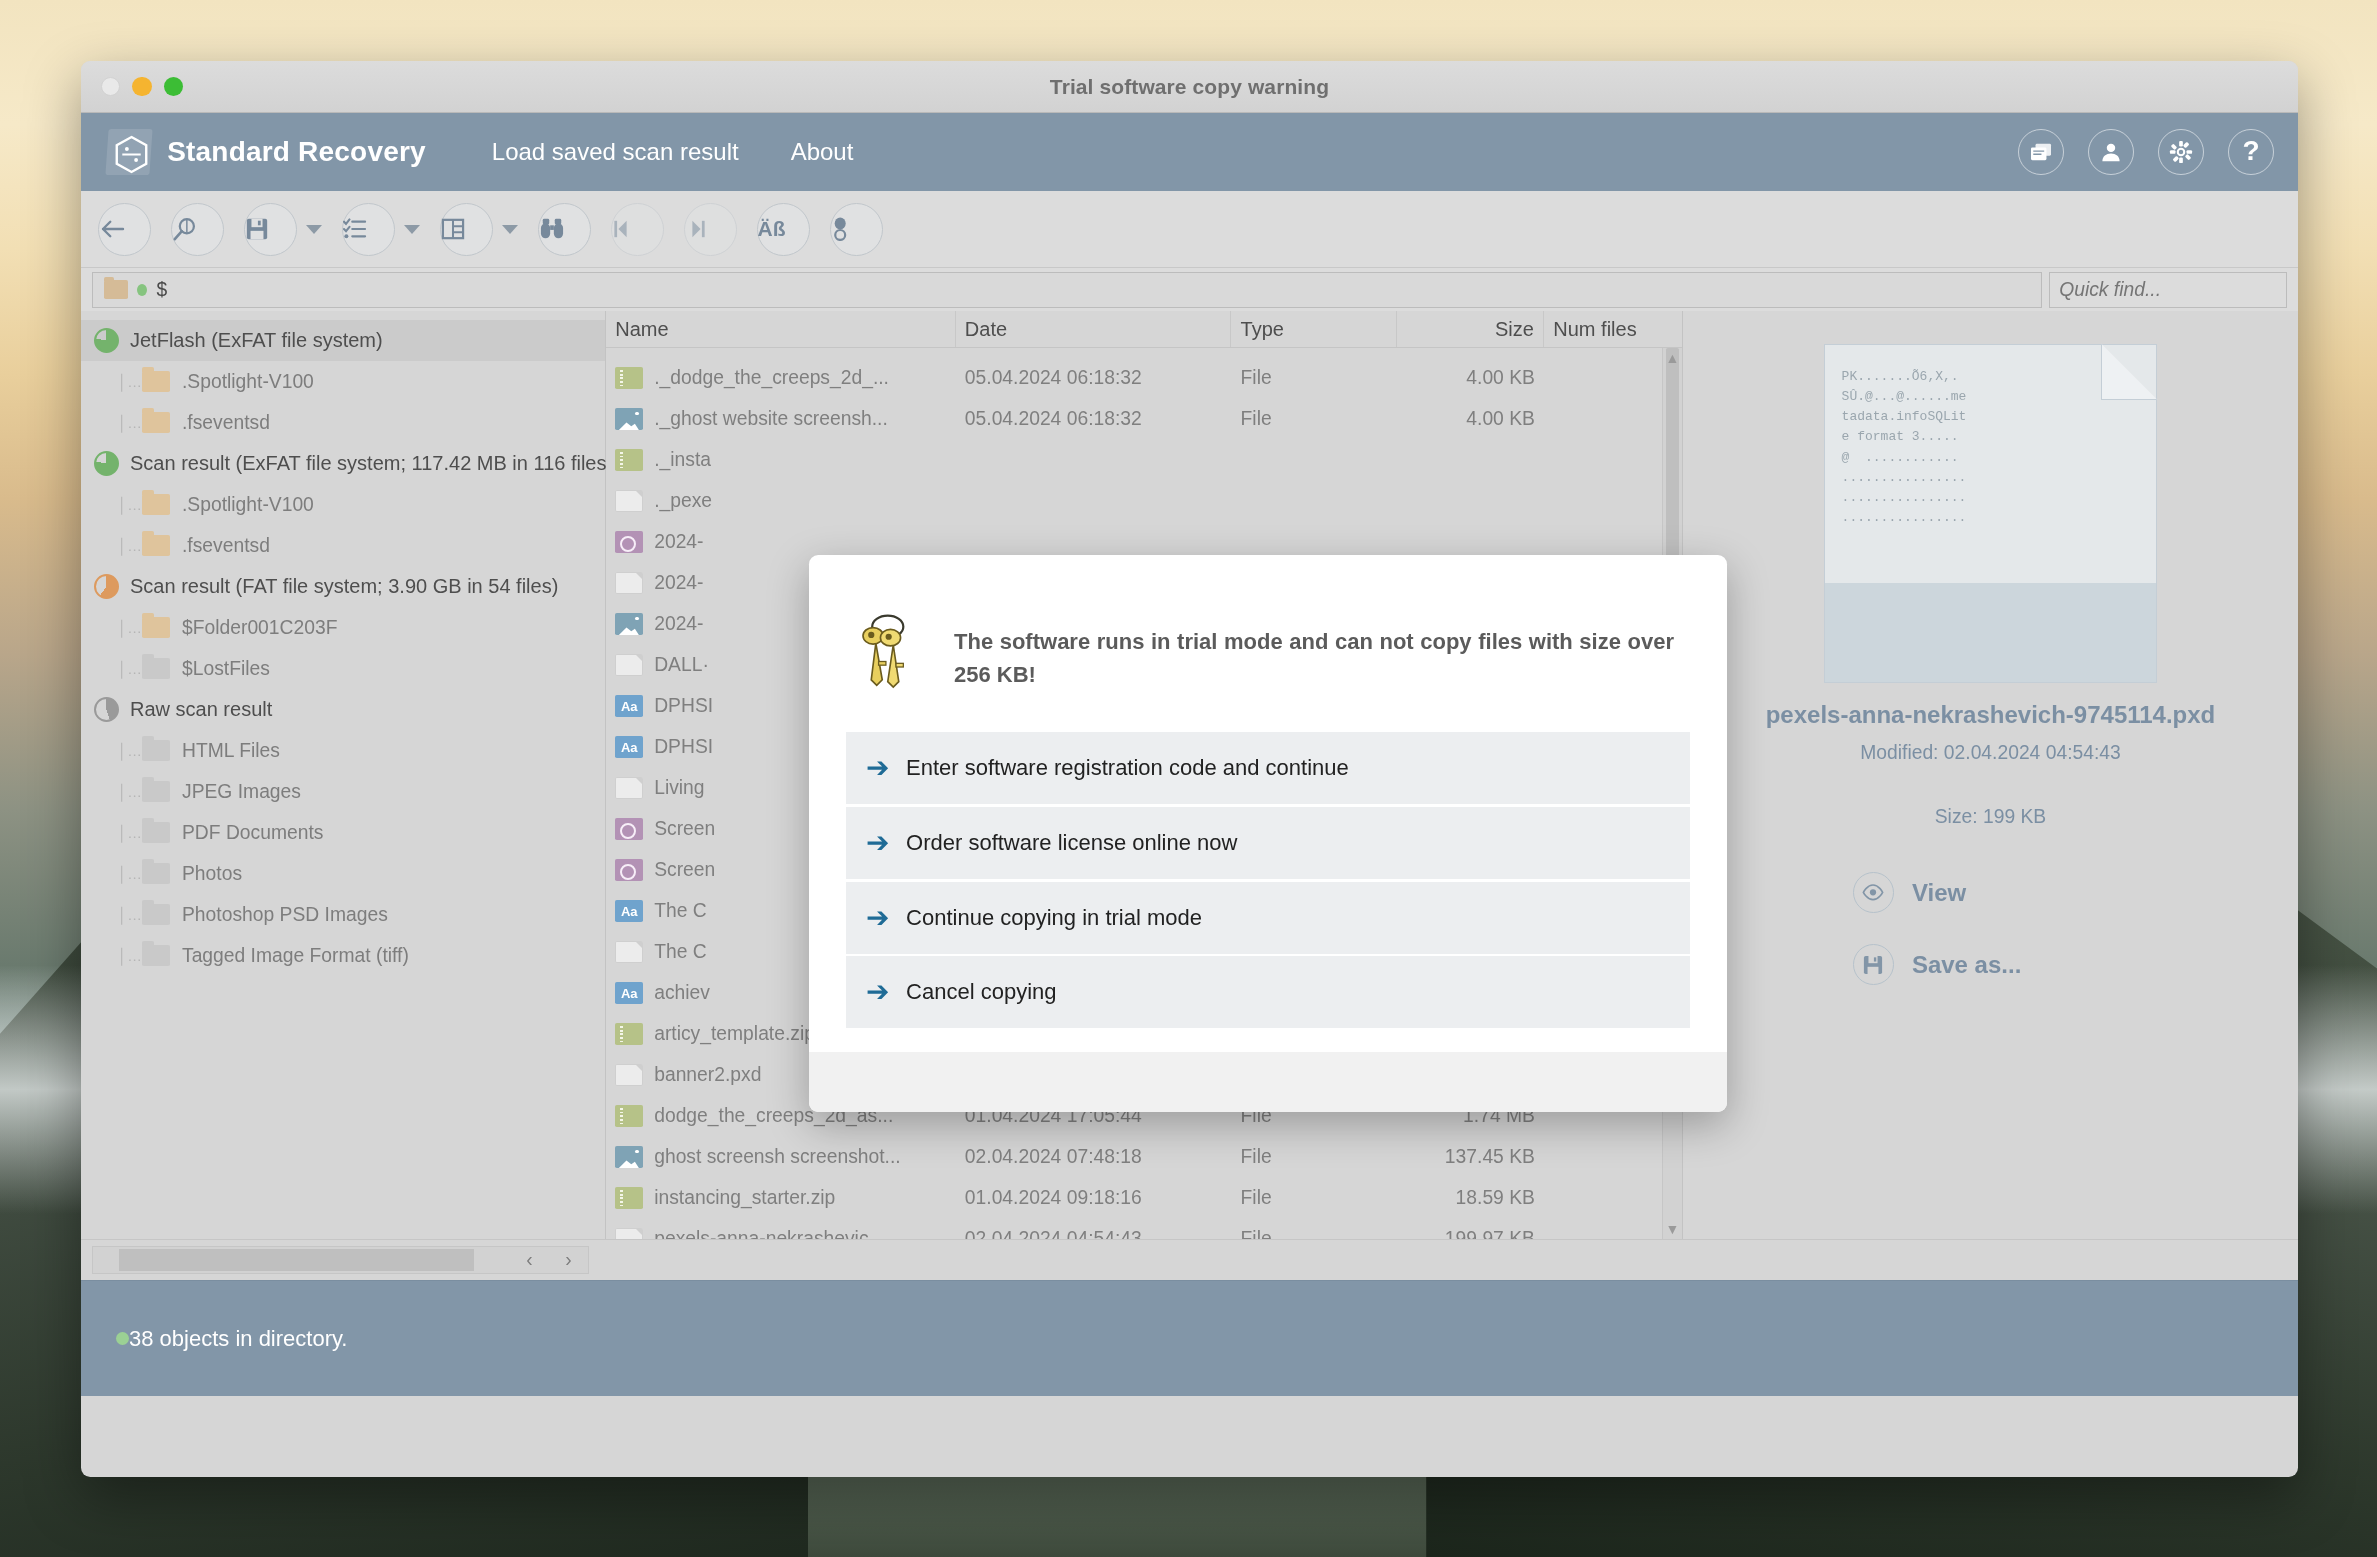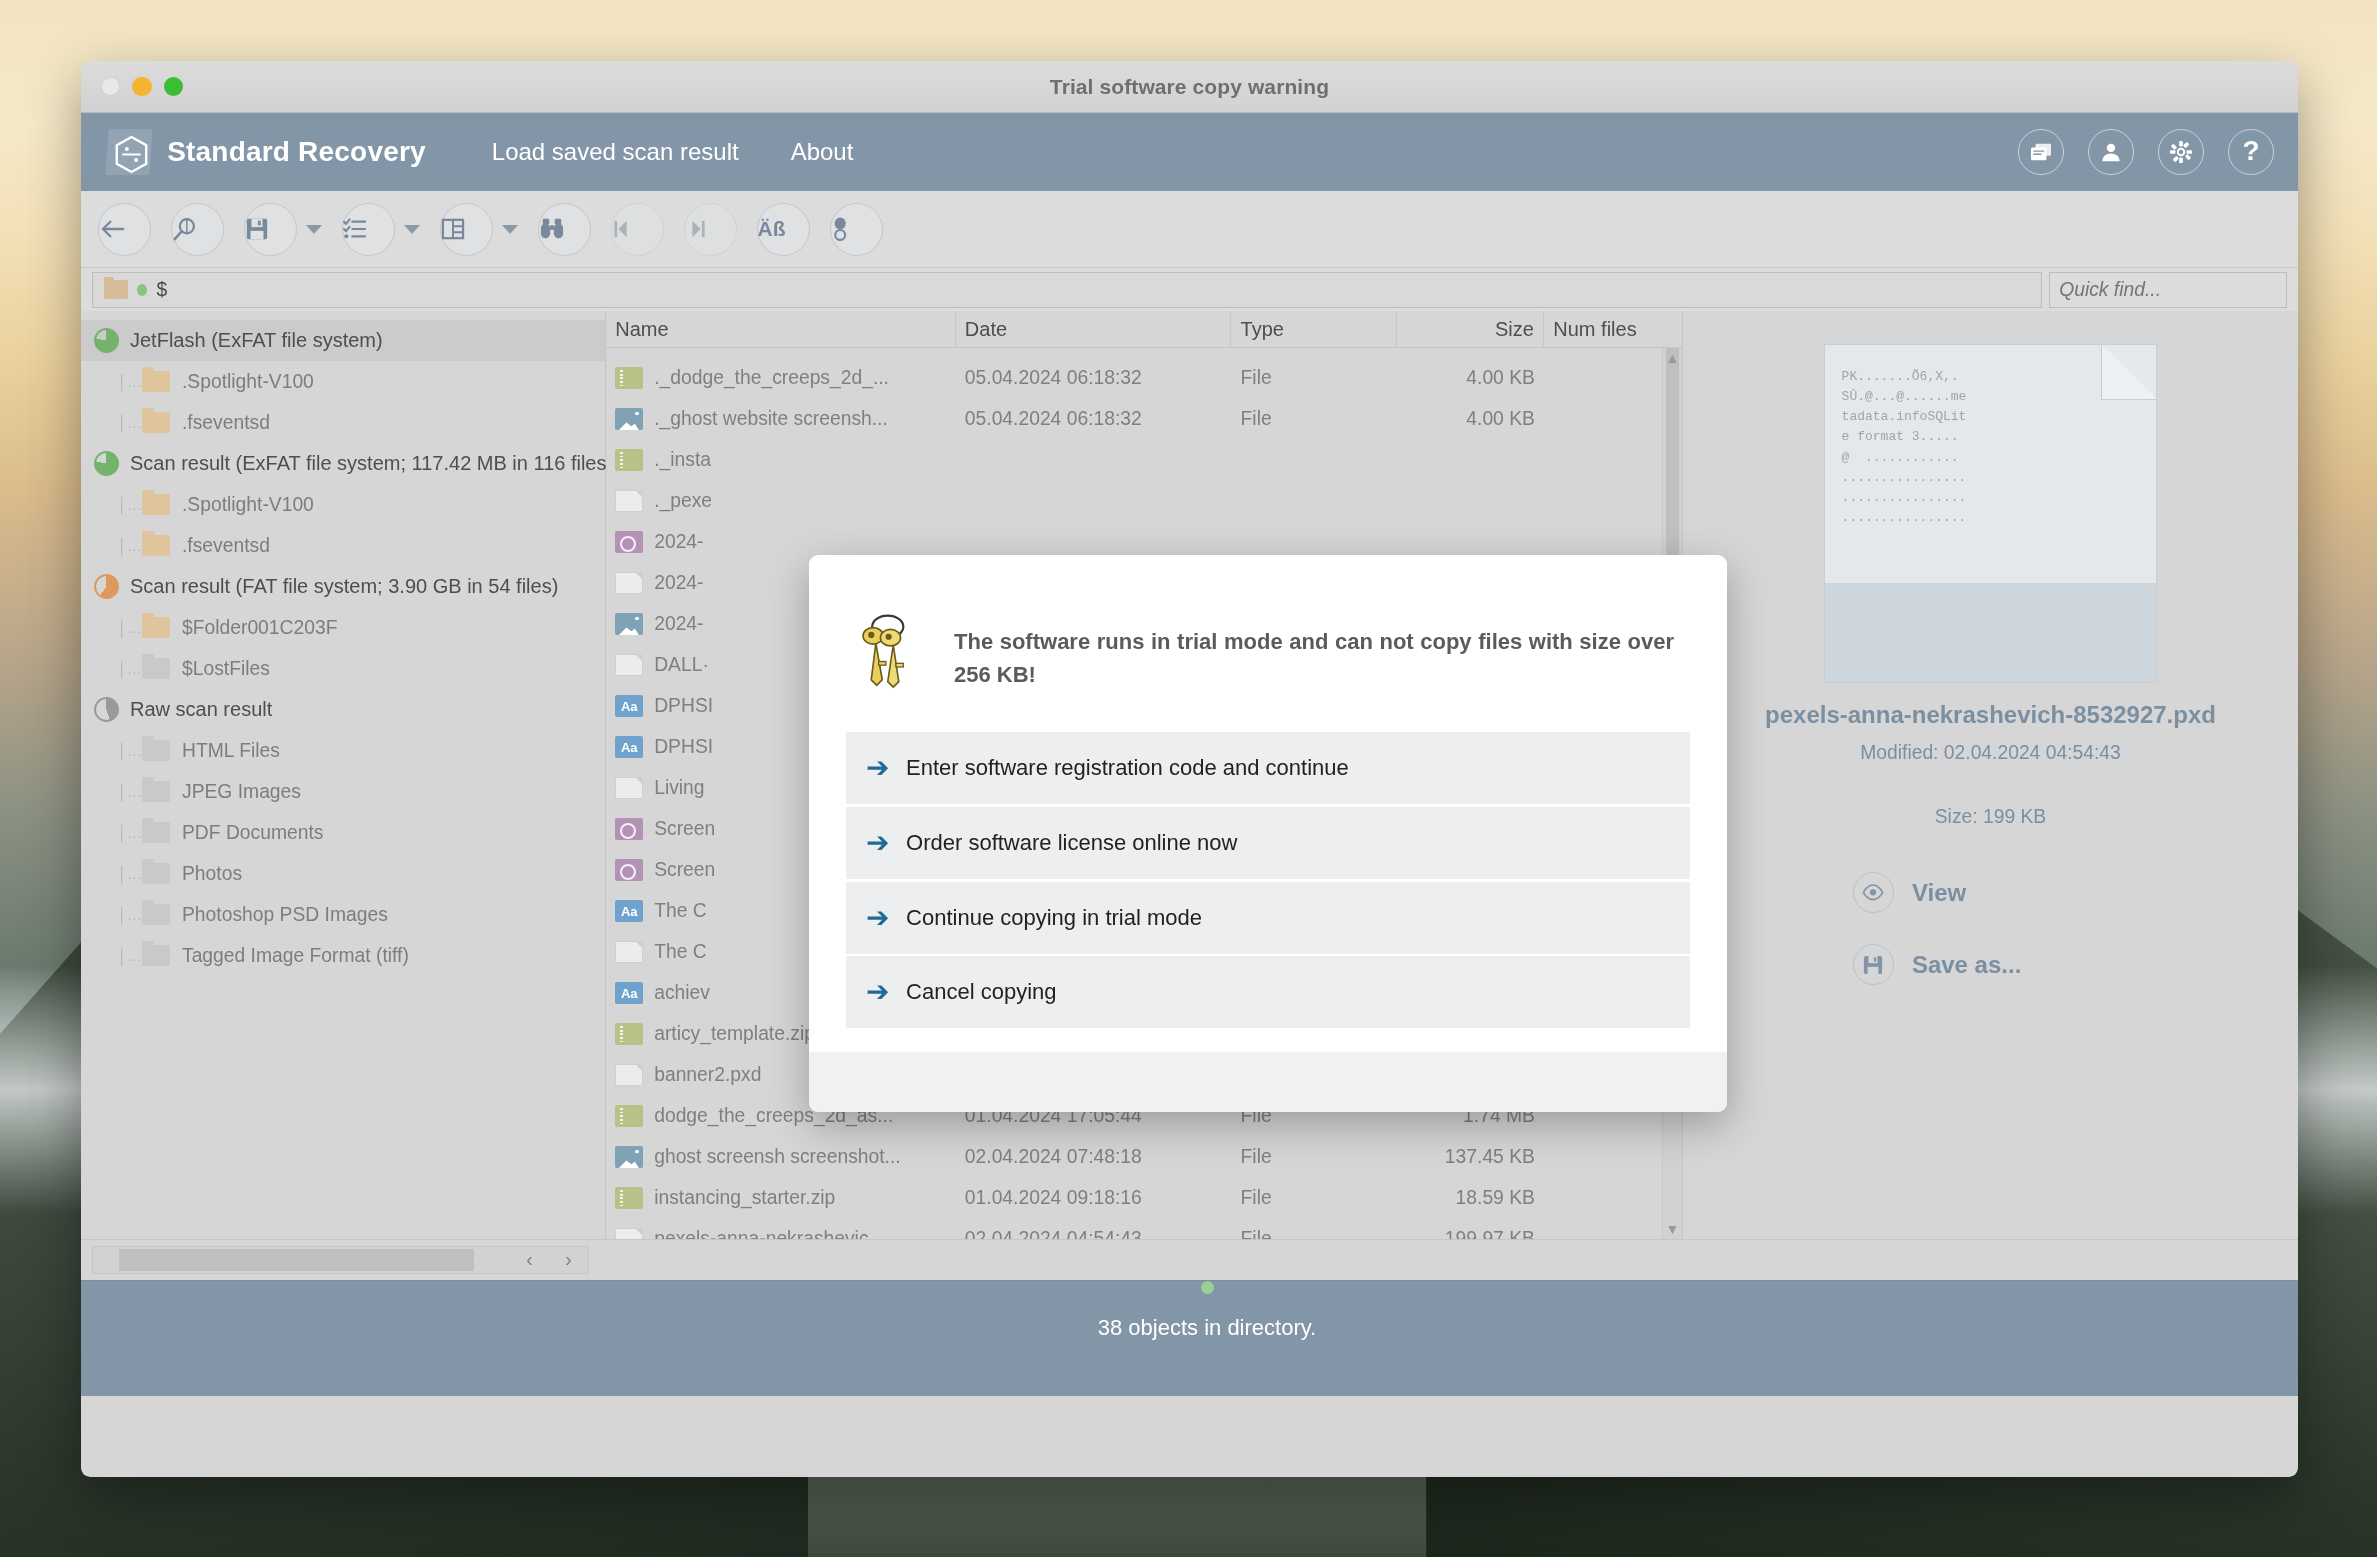--- a/index.html
+++ b/index.html
@@ -505,23 +505,22 @@
   #hscroll .narrow.prev { right: 39px; }
   #hscroll .narrow.next { right: 0; }
 
   
   #statusbar {
     height: 116px;
     background: #8296a8;
     display: flex;
     align-items: center;
     padding-left: 35px;
-    gap: 21px;
+    gap: 0;
     border-top: 0.9px solid #7a8ea0;
-    flex-direction: column;
   }
   #statusbar .sb-dot { width: 13px; height: 13px; border-radius: 50%; background: #9bd094; }
   #statusbar .sb-text { font-size: 22px; color: #ffffff; }
 
   
   #dialog {
     position: absolute;
     left: 728px; top: 494px;
     width: 918px;
     background: #ffffff;
@@ -1044,21 +1043,21 @@
         <div class="hexdump">PK.......Õ6,X,.
 SÛ.@...@......me
 tadata.infoSQLit
 e format 3.....
 @  ............
 ................
 ................
 ................</div>
         <div class="band"></div>
       </div>
-      <div id="pv-name">pexels-anna-nekrashevich-8532927.pxd</div>
+      <div id="pv-name">pexels-anna-nekrashevich-9745114.pxd</div>
       <div id="pv-modified">Modified: 02.04.2024 04:54:43</div>
       <div id="pv-size">Size: 199 KB</div>
 
       <div class="pv-action">
         <div class="pv-circ">
           <svg width="22" height="16.6" viewBox="0 0 24 18">
               <path d="M12 1C5.5 1 1.5 9 1.5 9s4 8 10.5 8 10.5-8 10.5-8S18.5 1 12 1z" fill="none" stroke="currentColor" stroke-width="1.8"></path>
               <circle cx="12" cy="9" r="3.4" fill="currentColor"></circle>
             </svg>
         </div>

